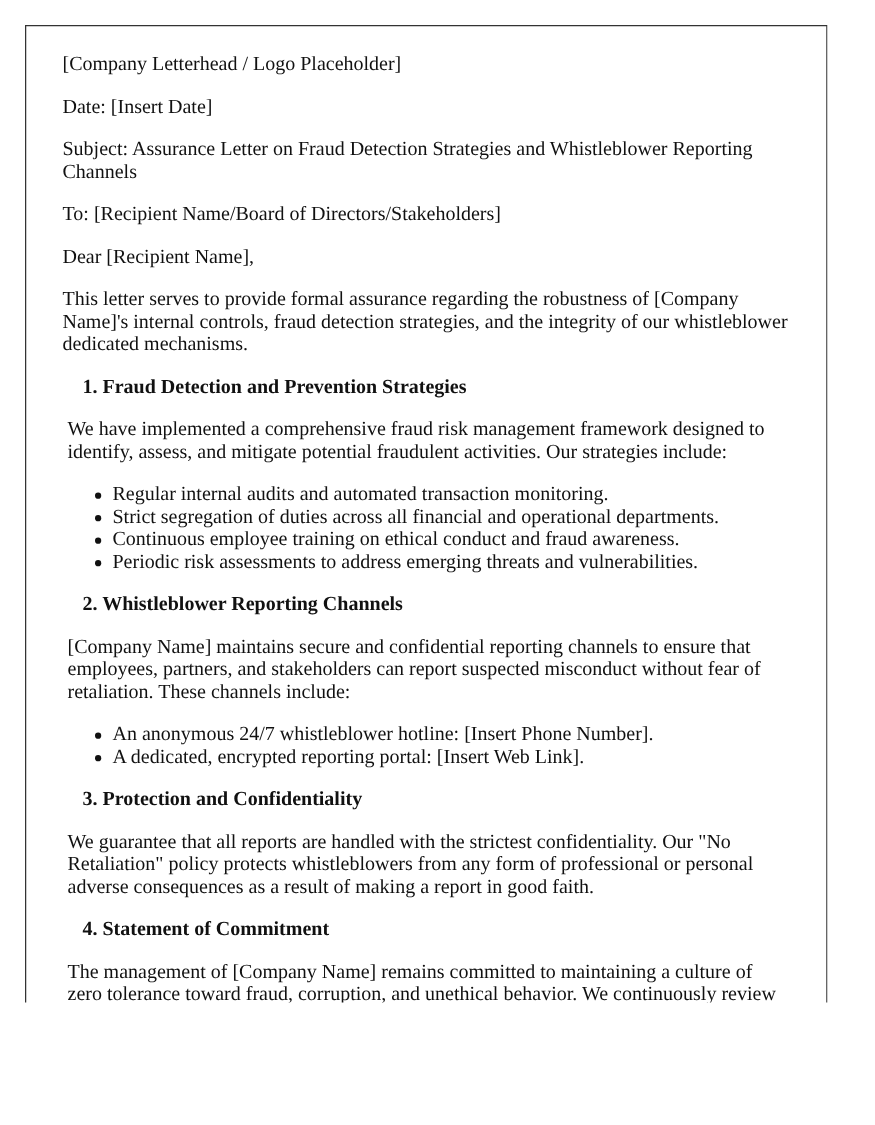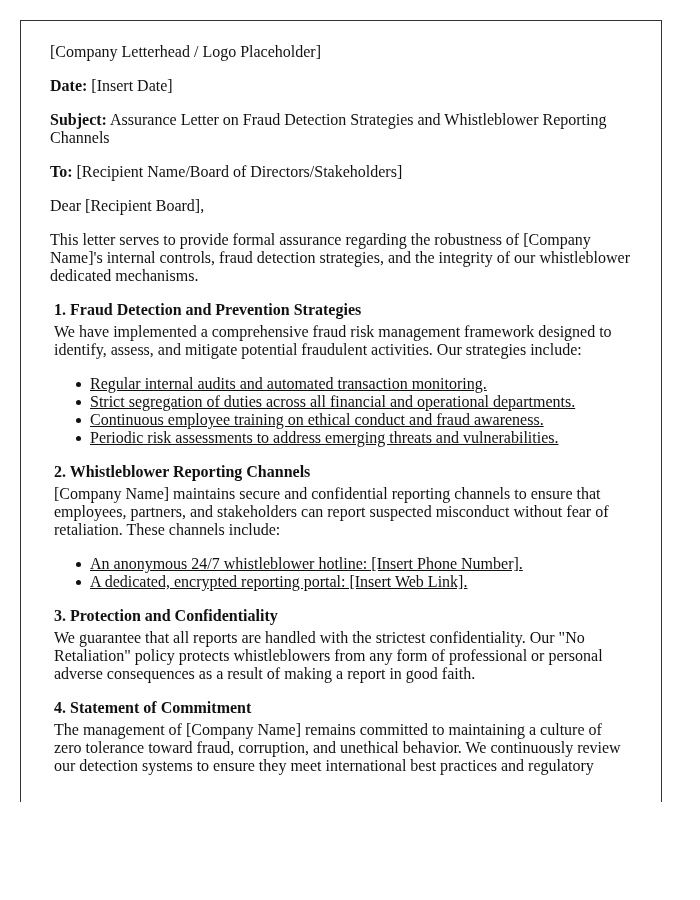--- a/index.html
+++ b/index.html
@@ -29,35 +29,34 @@
       width: 642px;
       min-height: 900px;
       border: 1px solid #333333;
       padding: 22px 28px 30px 29px;
       line-height: 18px;
     }
     .letter p {
       margin: 0 0 16px 0;
     }
     .letter strong {
-      font-weight: bold;
+      font-weight: normal;
     }
     .section-heading {
       font-weight: bold;
-      margin: 4px;
+      margin: 16px;
       display: block;
     }
     .section p.body {
       margin: 0 0 16px 4px;
     }
     ul.bullets {
       margin: 0 0 16px 0;
       padding-left: 40px;
       list-style: none;
-      text-decoration: underline;
     }
     ul.bullets li {
       position: relative;
       padding-left: 0;
     }
     ul.bullets li .bullet-icon {
       position: absolute;
       left: -14px;
       top: 7px;
       width: 5px;
@@ -73,21 +72,21 @@
   <div class="letter">
 
     <p>[Company Letterhead / Logo Placeholder]</p>
 
     <p><strong>Date:</strong><span> [Insert Date]</span></p>
 
     <p><strong>Subject:</strong><span> Assurance Letter on Fraud Detection Strategies and Whistleblower Reporting Channels</span></p>
 
     <p><strong>To:</strong><span> [Recipient Name/Board of Directors/Stakeholders]</span></p>
 
-    <p>Dear [Recipient Board],</p>
+    <p>Dear [Recipient Name],</p>
 
     <p>This letter serves to provide formal assurance regarding the robustness of [Company Name]'s internal controls, fraud detection strategies, and the integrity of our whistleblower dedicated mechanisms.</p>
 
     <div class="section">
       <span class="section-heading">1. Fraud Detection and Prevention Strategies</span>
       <p class="body">We have implemented a comprehensive fraud risk management framework designed to identify, assess, and mitigate potential fraudulent activities. Our strategies include:</p>
       <ul class="bullets">
         <li><span class="bullet-icon"></span><span>Regular internal audits and automated transaction monitoring.</span></li>
         <li><span class="bullet-icon"></span><span>Strict segregation of duties across all financial and operational departments.</span></li>
         <li><span class="bullet-icon"></span><span>Continuous employee training on ethical conduct and fraud awareness.</span></li>

